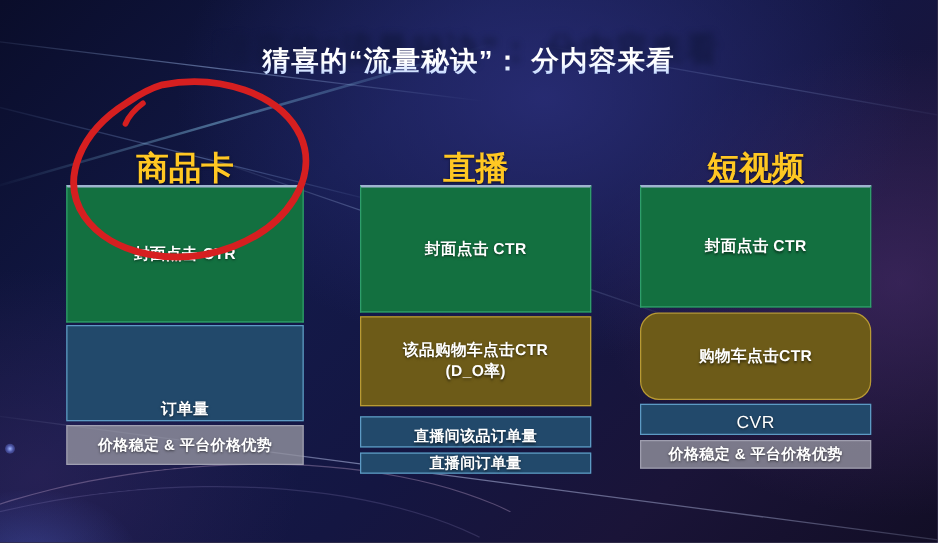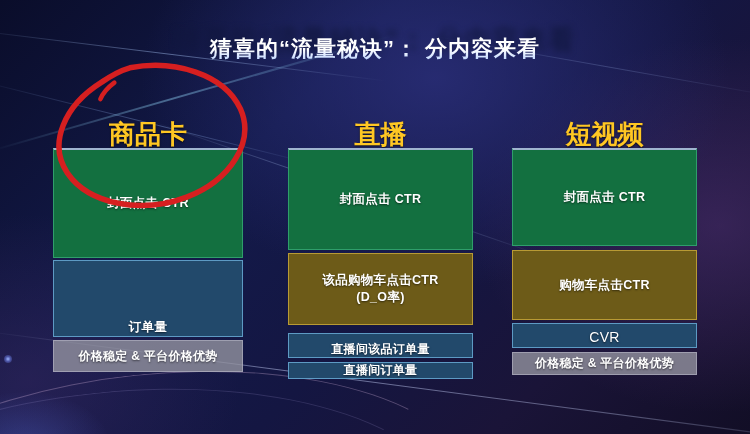--- a/index.html
+++ b/index.html
@@ -127,21 +127,21 @@
       <div class="blk blue" style="top:214px;height:17px;width:185px;">
         <span class="thin">直播间订单量</span>
       </div>
     </div>
 
     <div class="col" style="left:512px;top:148px;width:185px;height:227px;">
       <div class="col-head">短视频</div>
       <div class="blk green" style="top:0px;height:98px;width:185px;">
         <span>封面点击 CTR</span>
       </div>
-      <div class="blk olive" style="top:102px;height:70px;width:185px;">
+      <div class="blk olive" style="top:102px;height:70px;width:185px;border-radius:15px;">
         <span>购物车点击CTR</span>
       </div>
       <div class="blk blue" style="top:175px;height:25px;width:185px;">
         <span style="font-size:14px;font-weight:normal;">CVR</span>
       </div>
       <div class="blk gray" style="top:204px;height:23px;width:185px;">
         <span class="thin">价格稳定 &amp; 平台价格优势</span>
       </div>
     </div>
   </div>

